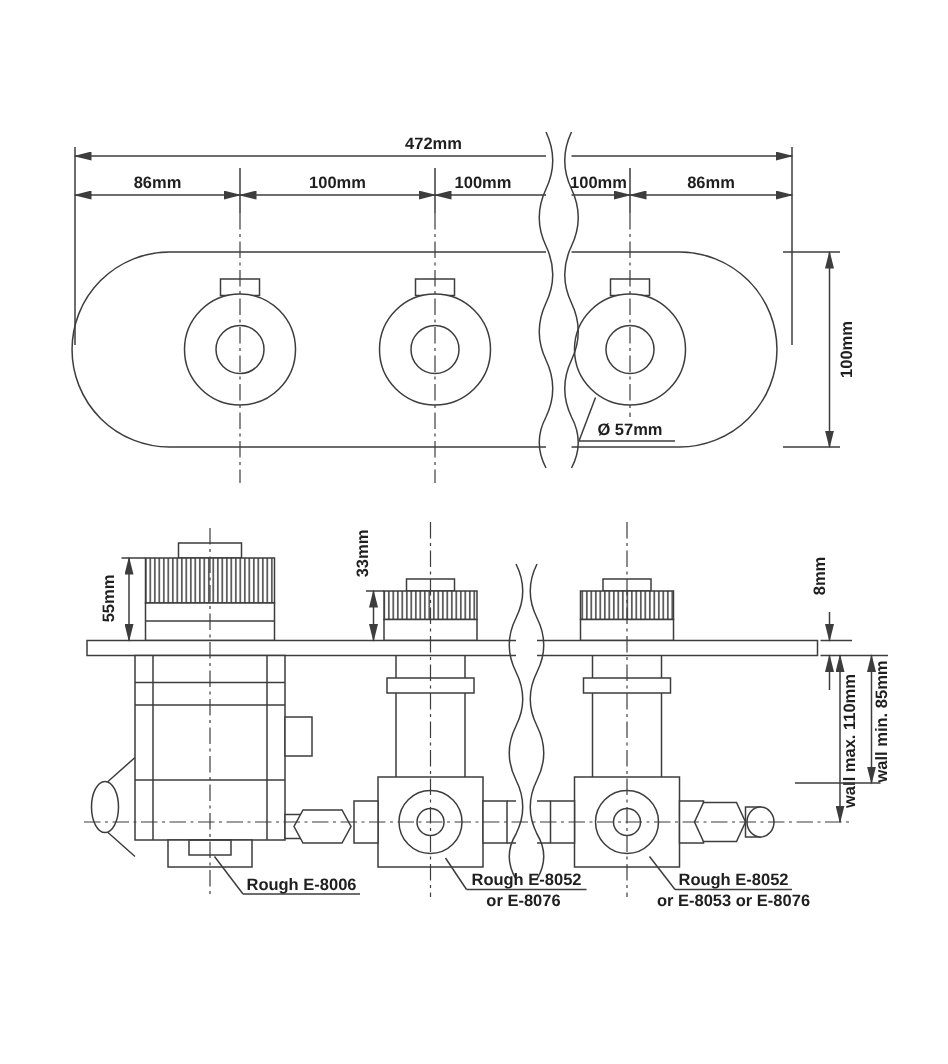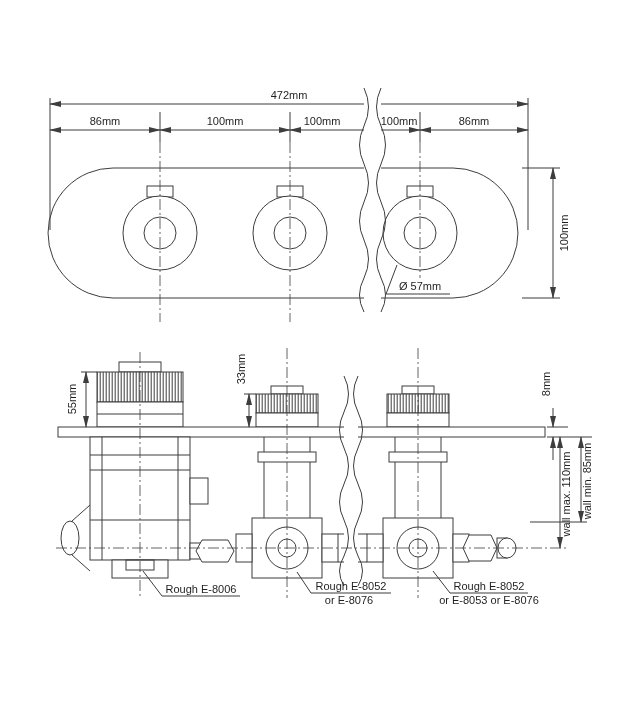--- a/index.html
+++ b/index.html
@@ -1,18 +1,18 @@
 <!DOCTYPE html>
 <html style="--line: #3d3d3d; --text: #1f1f1f; --background: #ffffff;"><head>
 <meta charset="utf-8">
 <title>Valve Trim Rough-In Dimensions</title>
 <style>
   :root { --line:#3d3d3d; --text:#1f1f1f; --background:#ffffff; }
   html,body{margin:0;padding:0;background:var(--background);}
-  .stage{width:632px;height:709px;background:var(--background);overflow:hidden;}
+  .stage{width:632px;height:709px;background:var(--background);overflow:hidden;font-weight:bold;}
   svg{display:block;}
   .s{stroke:var(--line);stroke-width:1;fill:none;}
   .sf{stroke:var(--line);stroke-width:1;fill:var(--background);}
   .sk{stroke:var(--line);stroke-width:1;}
   .cl{stroke:var(--line);stroke-width:0.8;fill:none;stroke-dasharray:11 3 2 3;}
   .mask{fill:var(--background);stroke:none;}
   text{font-family:"Liberation Sans","DejaVu Sans",sans-serif;font-size:11px;fill:var(--text);}
   .tm{text-anchor:middle;}
 </style>
 </head>

